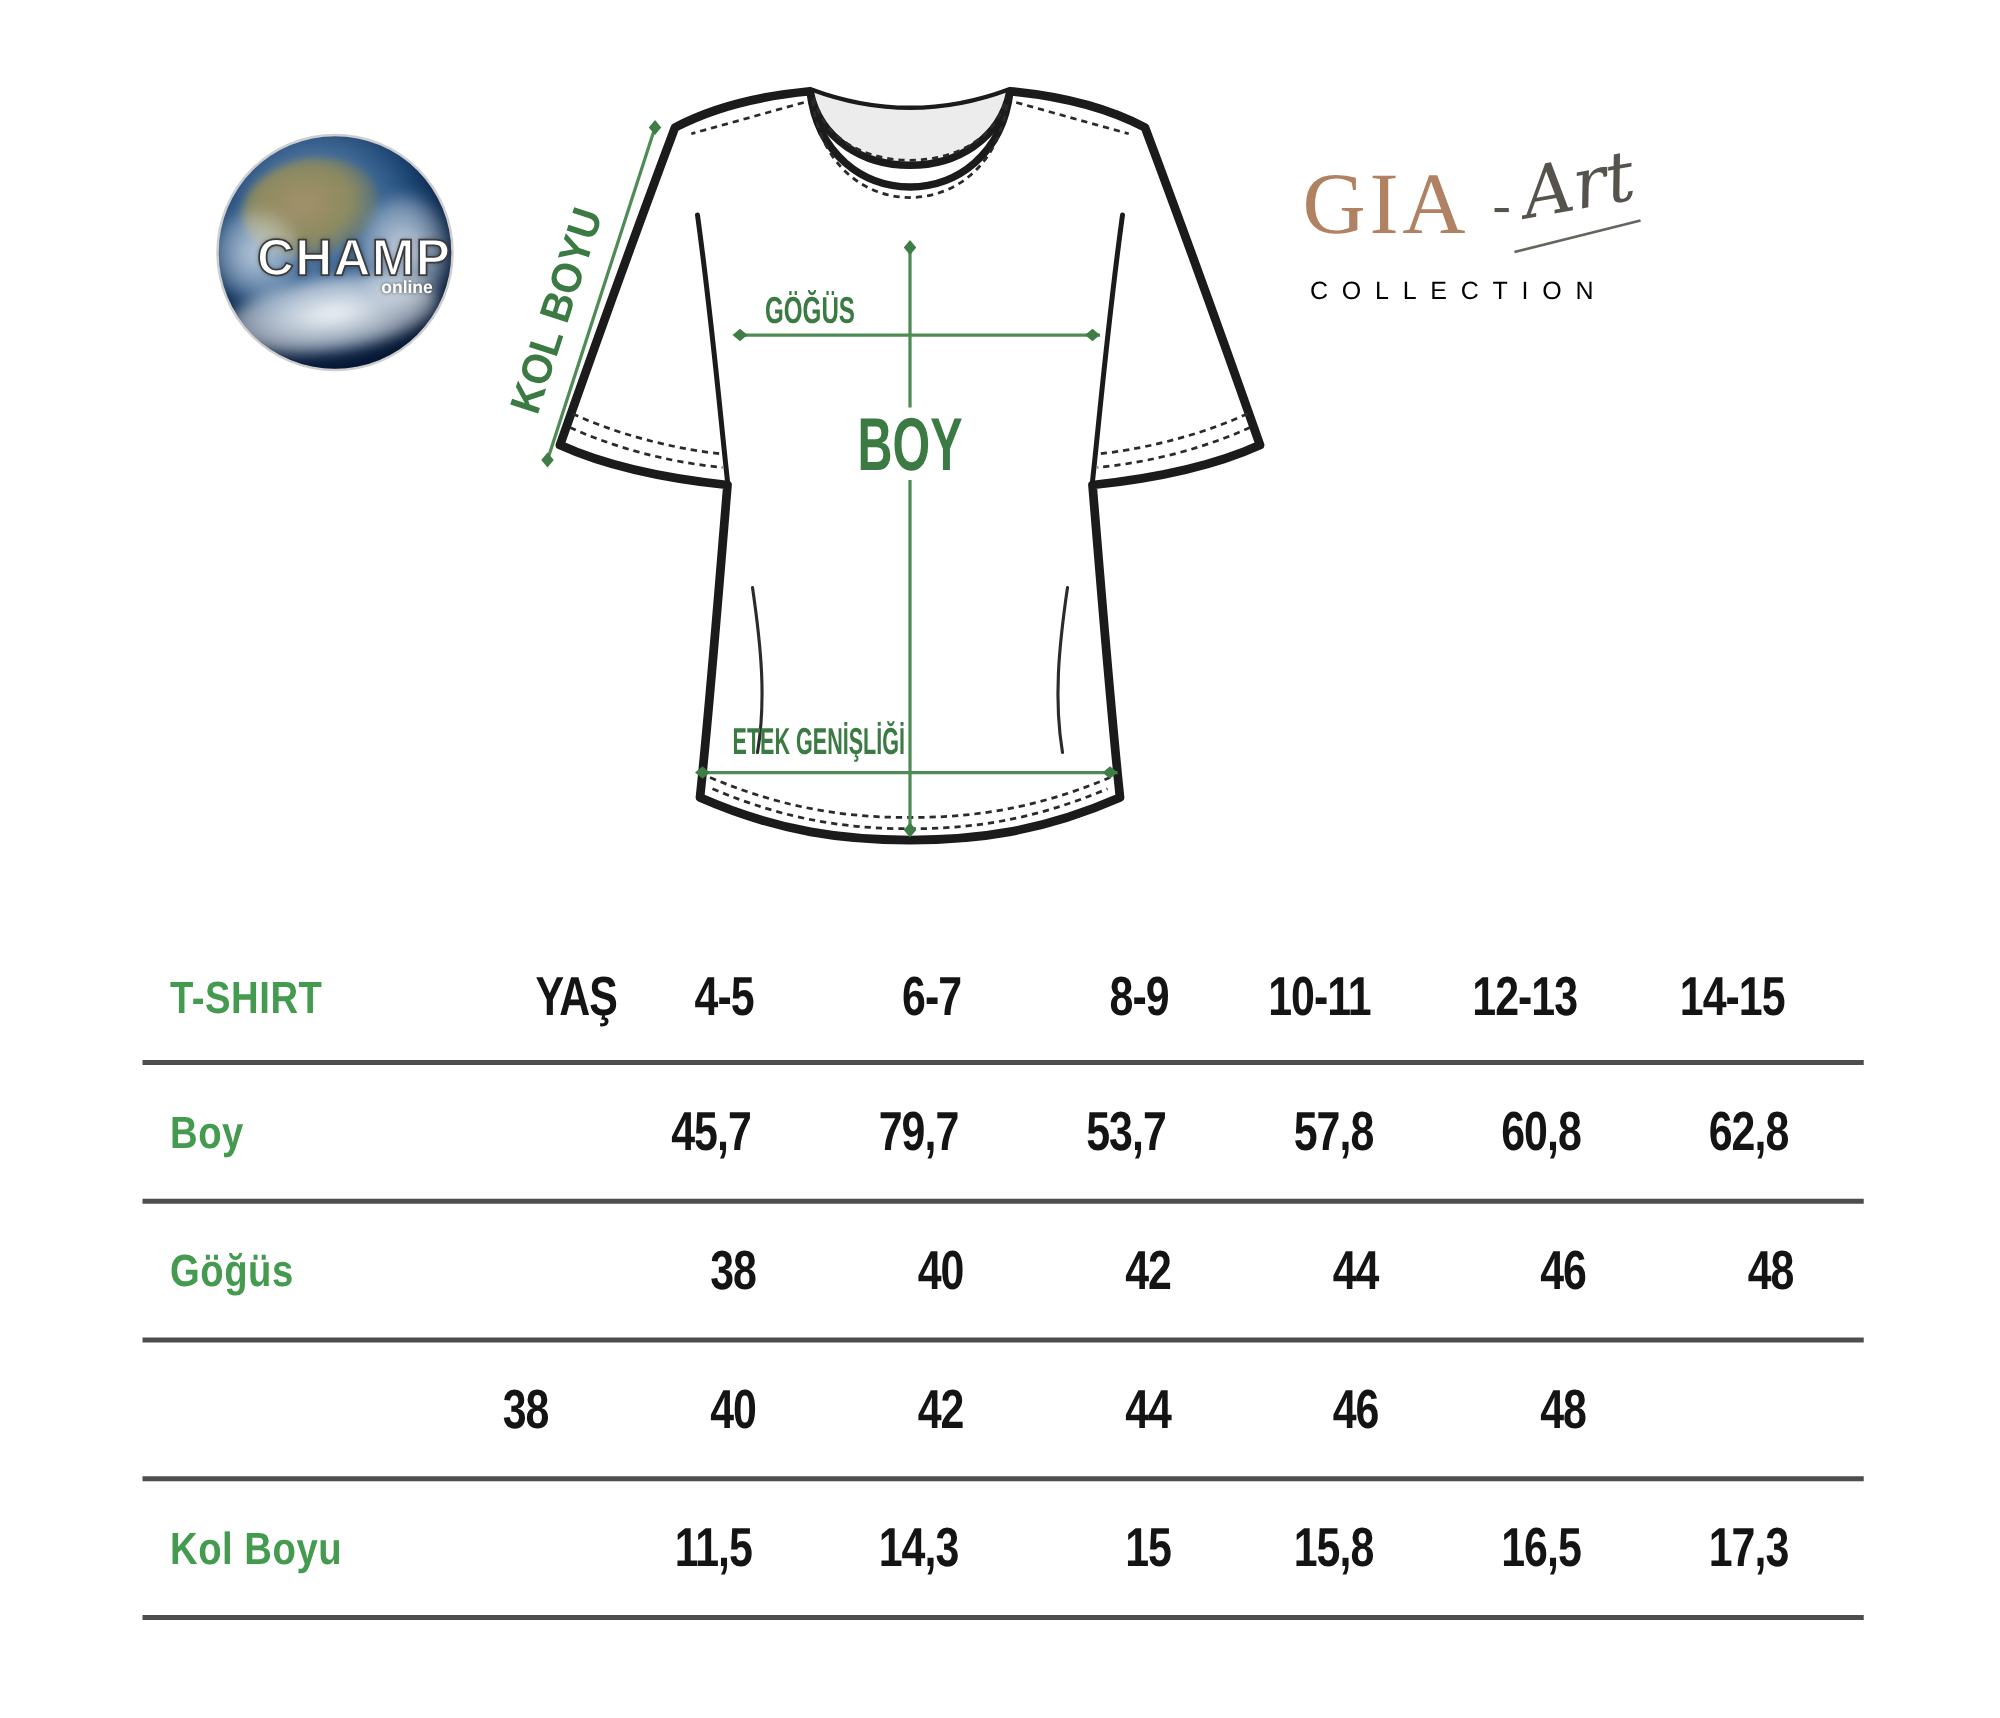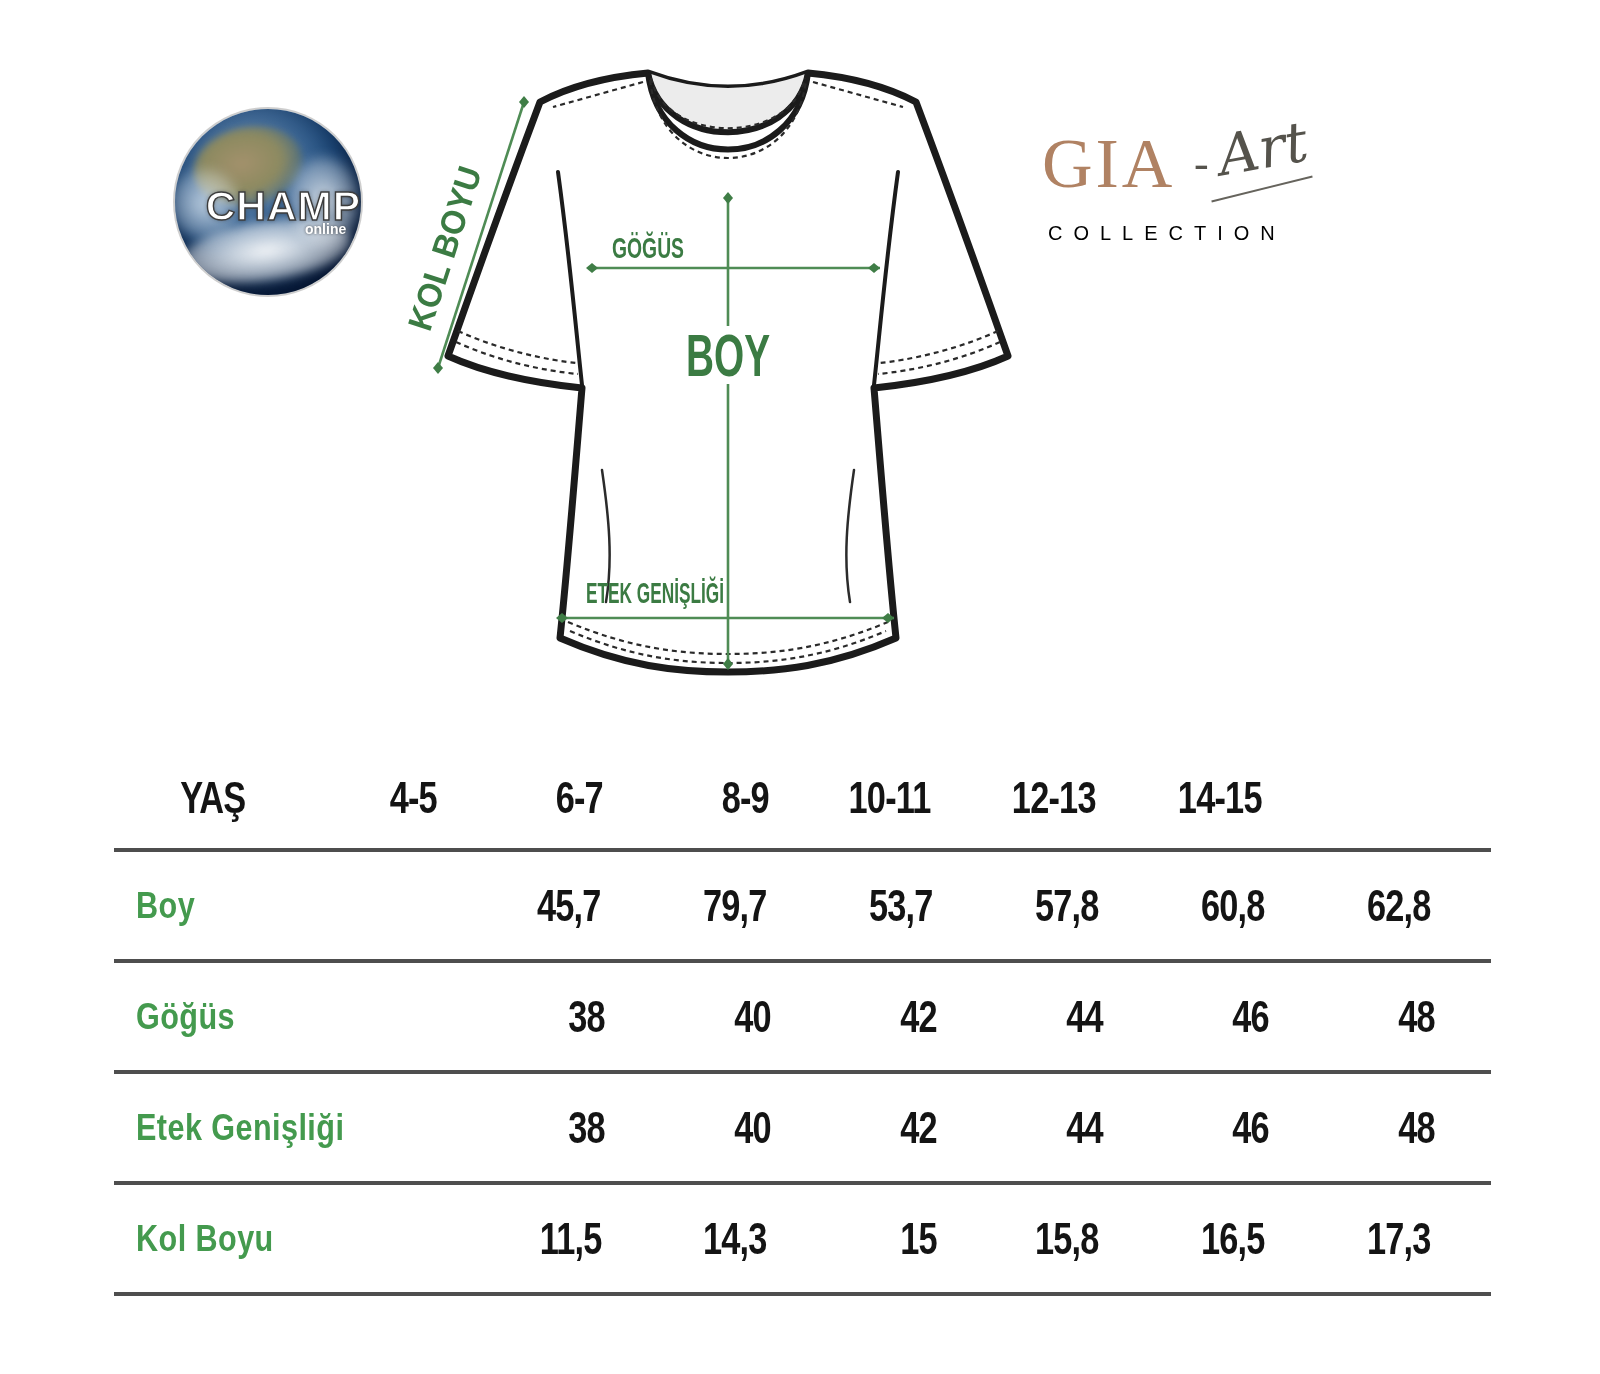--- a/index.html
+++ b/index.html
@@ -167,20 +167,21 @@
   <rect x="296" y="286" width="84" height="58" fill="#ffffff"></rect>
 
   <text x="222" y="218" font-size="30" font-weight="bold" fill="#3b7b43" textLength="72" lengthAdjust="spacingAndGlyphs" font-family="Liberation Sans, sans-serif">GÖĞÜS</text>
   <text x="338" y="336" font-size="60" font-weight="bold" fill="#3b7b43" text-anchor="middle" textLength="84" lengthAdjust="spacingAndGlyphs" font-family="Liberation Sans, sans-serif">BOY</text>
   <text x="196" y="563" font-size="30" font-weight="bold" fill="#3b7b43" textLength="138" lengthAdjust="spacingAndGlyphs" font-family="Liberation Sans, sans-serif">ETEK GENİŞLİĞİ</text>
   <text transform="translate(66,212) rotate(-72)" font-size="34" font-weight="bold" fill="#3b7b43" text-anchor="middle" textLength="170" lengthAdjust="spacingAndGlyphs" font-family="Liberation Sans, sans-serif">KOL BOYU</text>
 </svg>
 
 <div class="size-table">
   <div class="t-row t-header">
+    <div class="t-label-cell"><span class="t-product">T-SHIRT</span></div>
     <div class="t-cell">
       <span class="num yas">YAŞ</span>
       <span class="num">4-5</span>
     </div>
     <div class="t-cell"><span class="num">6-7</span></div>
     <div class="t-cell"><span class="num">8-9</span></div>
     <div class="t-cell"><span class="num">10-11</span></div>
     <div class="t-cell"><span class="num">12-13</span></div>
     <div class="t-cell"><span class="num">14-15</span></div>
   </div>
@@ -199,21 +200,20 @@
     <div class="t-label-cell"><span class="row-label">Göğüs</span></div>
     <div class="t-cell"><span class="num">38</span></div>
     <div class="t-cell"><span class="num">40</span></div>
     <div class="t-cell"><span class="num">42</span></div>
     <div class="t-cell"><span class="num">44</span></div>
     <div class="t-cell"><span class="num">46</span></div>
     <div class="t-cell"><span class="num">48</span></div>
   </div>
 
   <div class="t-row">
-    <div class="t-label-cell"><span class="row-label">Etek Genişliği</span></div>
     <div class="t-cell"><span class="num">38</span></div>
     <div class="t-cell"><span class="num">40</span></div>
     <div class="t-cell"><span class="num">42</span></div>
     <div class="t-cell"><span class="num">44</span></div>
     <div class="t-cell"><span class="num">46</span></div>
     <div class="t-cell"><span class="num">48</span></div>
   </div>
 
   <div class="t-row">
     <div class="t-label-cell"><span class="row-label">Kol Boyu</span></div>

